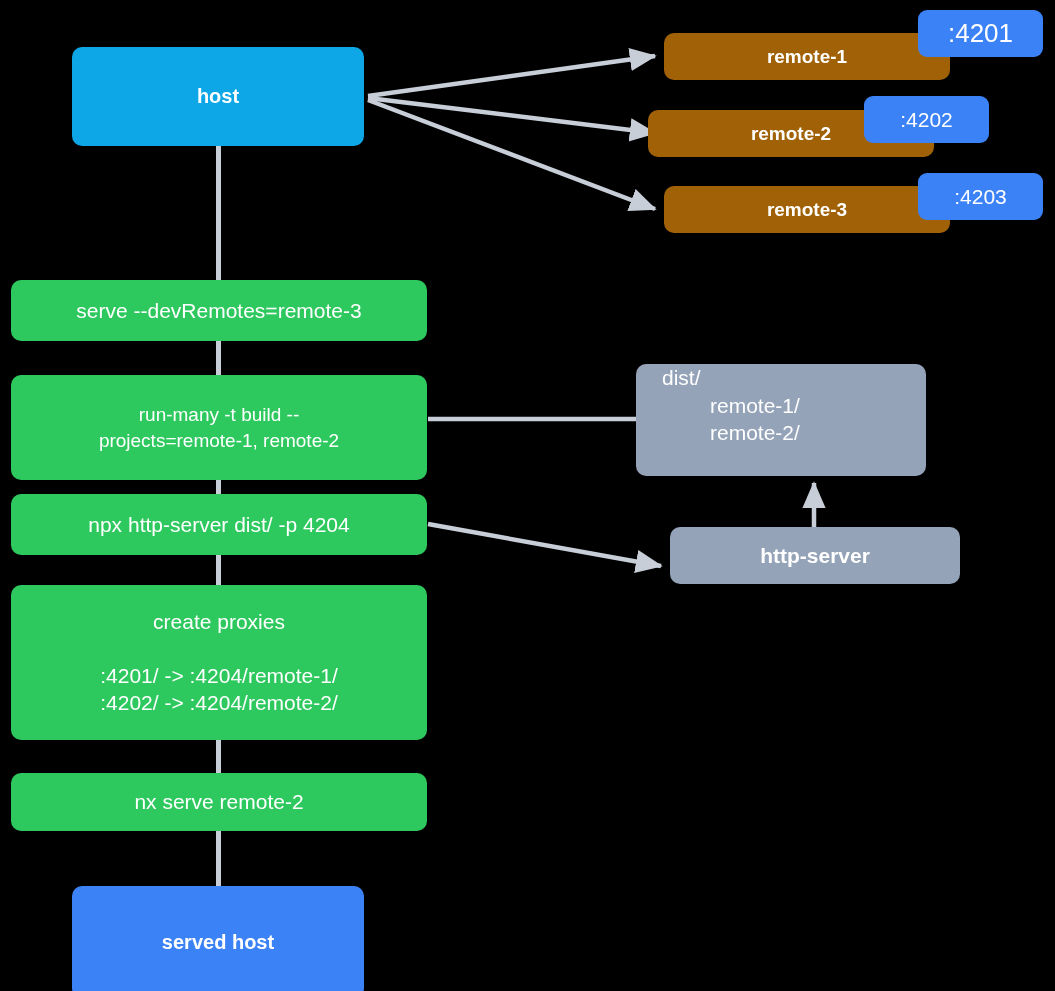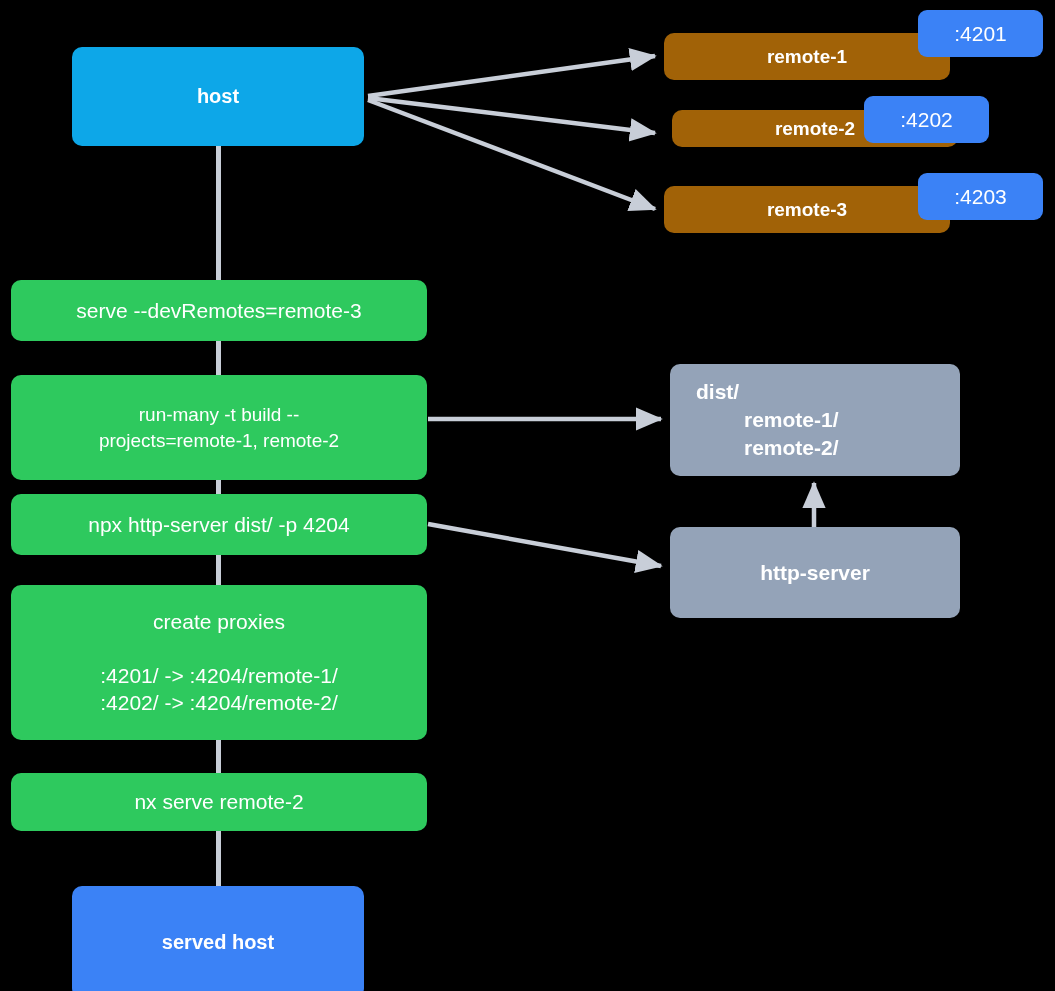--- a/index.html
+++ b/index.html
@@ -91,25 +91,25 @@
     </g>
   </svg>
 
   <div class="node host-node bold" style="left:72px; top:47px; width:292px; height:99px; font-size:20px;">
     <span class="line">host</span>
   </div>
 
   <div class="node remote-node bold" style="left:664px; top:33px; width:286px; height:47px; font-size:19px;">
     <span class="line">remote-1</span>
   </div>
-  <div class="node badge-node normal" style="left:918px; top:10px; width:125px; height:47px; font-size:21px;">
+  <div class="node badge-node normal" style="left:918px; top:10px; width:125px; height:47px; font-size:26px;">
     <span class="line">:4201</span>
   </div>
 
-  <div class="node remote-node bold" style="left:672px; top:110px; width:286px; height:37px; font-size:19px;">
+  <div class="node remote-node bold" style="left:648px; top:110px; width:286px; height:47px; font-size:19px;">
     <span class="line">remote-2</span>
   </div>
   <div class="node badge-node normal" style="left:864px; top:96px; width:125px; height:47px; font-size:21px;">
     <span class="line">:4202</span>
   </div>
 
   <div class="node remote-node bold" style="left:664px; top:186px; width:286px; height:47px; font-size:19px;">
     <span class="line">remote-3</span>
   </div>
   <div class="node badge-node normal" style="left:918px; top:173px; width:125px; height:47px; font-size:21px;">
@@ -137,23 +137,23 @@
   </div>
 
   <div class="node cmd-node normal" style="left:11px; top:773px; width:416px; height:58px; font-size:21px;">
     <span class="line">nx serve remote-2</span>
   </div>
 
   <div class="node served-node bold" style="left:72px; top:886px; width:292px; height:112px; font-size:20px;">
     <span class="line">served host</span>
   </div>
 
-  <div class="node artifact-node normal dist-body" style="left:670px; top:364px; width:290px; height:112px; font-size:21px; justify-content:center;font-weight:bold;">
+  <div class="node artifact-node normal dist-body" style="left:636px; top:364px; width:290px; height:112px; font-size:21px; justify-content:flex-start;">
     <span class="line">dist/</span>
     <span class="line indent">remote-1/</span>
     <span class="line indent">remote-2/</span>
   </div>
 
-  <div class="node artifact-node bold" style="left:670px; top:527px; width:290px; height:91px; font-size:21px;">
+  <div class="node artifact-node bold" style="left:670px; top:527px; width:290px; height:57px; font-size:21px;">
     <span class="line">http-server</span>
   </div>
 
 </div>
 
 </body></html>

